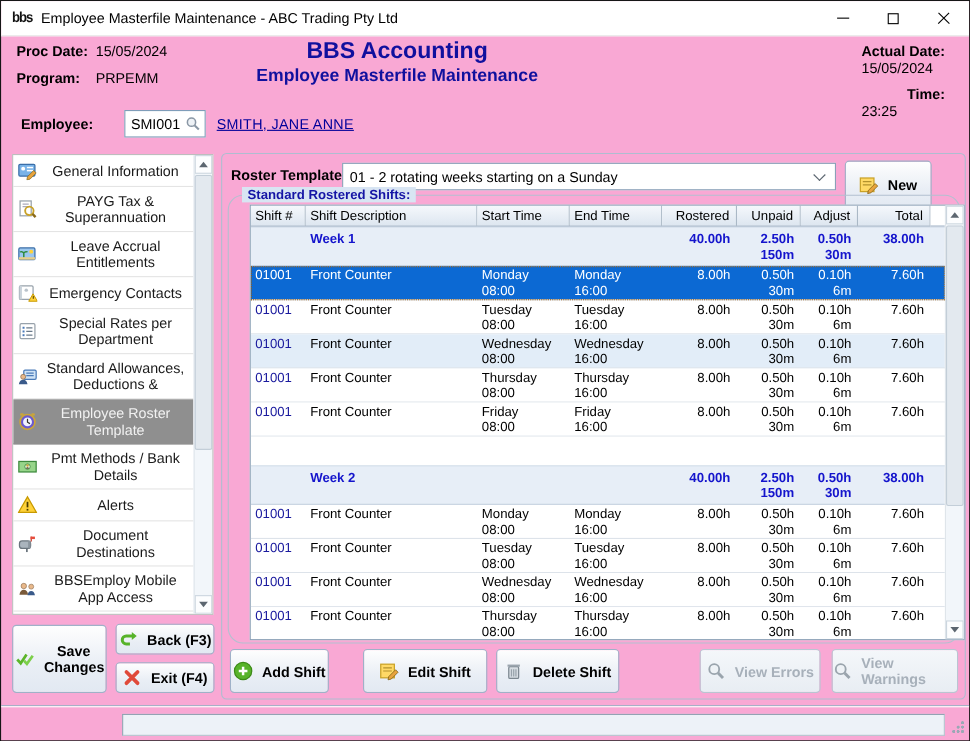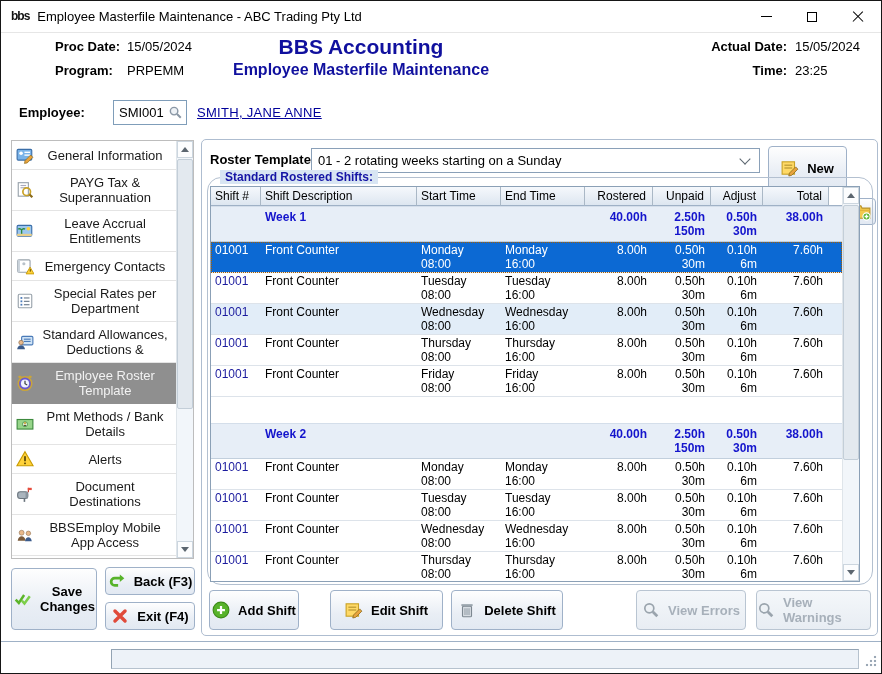--- a/index.html
+++ b/index.html
@@ -1,19 +1,19 @@
 <!DOCTYPE html>
 <html><head>
 <meta charset="utf-8">
 <style>
   * { margin:0; padding:0; box-sizing:border-box; }
   html,body { width:882px; height:674px; background:#555; }
   body { font-family:"Liberation Sans", sans-serif; }
   .window { position:absolute; left:0; top:0; width:882px; height:674px;
-            background:#ffffff; border:1px solid #161616; overflow:hidden; }
+            background:#f9a8d4; border:1px solid #161616; overflow:hidden; }
 
   
   .titlebar { position:absolute; left:0; top:0; width:100%; height:32px; background:#ffffff;
               display:flex; align-items:center; border-bottom:1px solid #e6e6e6; }
   .app-logo { font-weight:bold; font-size:12px; line-height:9px; margin:0 8px 0 10px; color:#111;
               letter-spacing:-1px; transform:scaleY(1.1); }
   .title-text { font-size:13px; color:#000; }
   .win-controls { margin-left:auto; display:flex; height:100%; }
   .win-btn { width:46px; height:100%; display:flex; align-items:center; justify-content:center; }
   .glyph-min { width:11px; height:1px; background:#000; }
@@ -21,26 +21,26 @@
   .glyph-close { position:relative; width:12px; height:12px; }
   .glyph-close::before,.glyph-close::after { content:""; position:absolute; left:-1px; top:5px;
       width:14px; height:1.4px; background:#000; }
   .glyph-close::before { transform:rotate(45deg); } .glyph-close::after { transform:rotate(-45deg); }
 
   
   .hdr-label { font-weight:bold; font-size:13px; color:#000; }
   .hdr-val { font-size:13px; color:#000; }
   .hdr-left { position:absolute; left:14px; top:38px; }
   .hdr-left .line { display:flex; margin-bottom:9px; }
-  .hdr-left .hdr-label { width:72px;margin-left:40px; }
+  .hdr-left .hdr-label { width:72px; }
   .hdr-center { position:absolute; left:0; top:34px; width:720px; text-align:center; pointer-events:none; }
   .main-title { font-size:21px; font-weight:bold; color:#10109e; }
   .sub-title { font-size:16px; font-weight:bold; color:#10109e; margin-top:2px; }
   .hdr-right { position:absolute; right:14px; top:38px; }
-  .hdr-right .line { display:flex; justify-content:flex-end; margin-bottom:9px; }
+  .hdr-right .line { display:flex; justify-content:flex-end; margin-bottom:9px;flex-direction:column; }
   .hdr-right .hdr-label { text-align:right; margin-right:8px; }
   .hdr-right .hdr-val { width:72px; text-align:left; }
 
   
   .employee-row { position:absolute; left:0; top:98px; width:882px; height:28px; }
   .emp-label { position:absolute; left:18px; top:6px; font-weight:bold; font-size:13px; }
   .emp-field { position:absolute; left:112px; top:1px; width:74px; height:25px; background:#fff;
                border:1px solid #7f9db9; display:flex; align-items:center; }
   .emp-field input { border:0; outline:0; width:50px; font:13px "Liberation Sans",sans-serif; padding-left:5px; background:transparent; }
   .emp-field .icon16 { margin-left:auto; margin-right:2px; }
@@ -89,21 +89,21 @@
           transform:rotate(45deg); margin-right:10px; margin-top:-4px; }
   .btn-roster-new { position:absolute; left:566px; top:1px; width:79px; height:44px; }
 
   
   .groupbox { position:absolute; left:5px; top:37px; width:666px; height:408px;
               border:1px solid #b3c0d0; border-radius:14px; }
   .group-legend { position:absolute; left:12px; top:-8px; background:#d8e5f3; padding:0 5px;
                   font-size:12px; font-weight:bold; color:#1515a5; }
 
   
-  .table-wrap { position:absolute; left:2px; top:8px; width:650px; height:396px;
+  .table-wrap { position:absolute; left:19px; top:8px; width:650px; height:396px;
                 border:1px solid #8ba0b6; background:#fff; display:flex; }
   .table-grid { width:633px; overflow:hidden; }
   .row { display:grid; grid-template-columns:50px 156px 84px 84px 68px 58px 52px 66px 1fr; }
   .cell { font-size:12px; line-height:15px; padding:1px 4px; overflow:hidden; white-space:nowrap; }
   .num { text-align:right; padding-right:6px; }
   .hrow { height:19px; }
   .hrow .cell { background:linear-gradient(#f5f8fc,#dde6f0); border-right:1px solid #aab8c6;
                 border-bottom:1px solid #9fb1c6; font-size:12px; padding-top:2px; }
   .hrow .cell.filler { background:#fff; border-right:0; }
   .trow { height:31px; border-bottom:1px solid #dde3ea; background:#fff; padding-top:0; }

